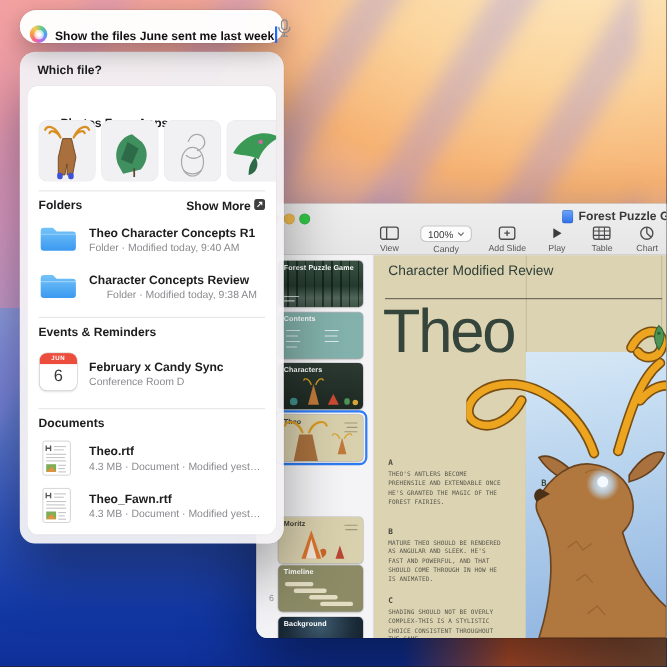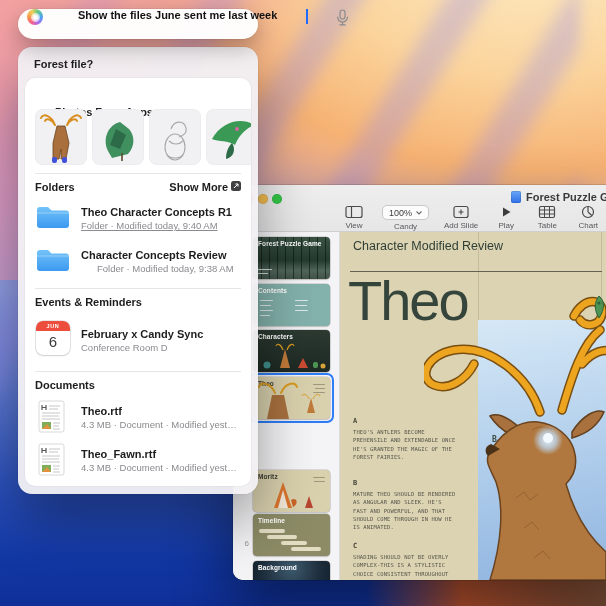--- a/index.html
+++ b/index.html
@@ -51,21 +51,21 @@
   .sl-title{position:absolute;left:8px;top:38px;font-size:56px;font-weight:500;letter-spacing:-2px;color:var(--slide-ink,#35453c);line-height:1.1;}
   .sl-guide-v{position:absolute;top:0;bottom:0;width:1px;background:rgba(95,85,50,.18);}
   .bluebox{position:absolute;left:138px;top:88px;width:128px;bottom:0;background:linear-gradient(170deg,#d6e8f6 0%,#b9d4ee 40%,#8fb4e0 100%);}
   .deer-svg{position:absolute;left:84px;top:48px;}
   .fairy-svg{position:absolute;left:251px;top:62px;}
   .anno-label{position:absolute;left:13px;font-family:"DejaVu Sans Mono",monospace;font-size:7px;font-weight:bold;color:#46463a;}
   .anno-text{position:absolute;left:13px;width:104px;font-family:"DejaVu Sans Mono",monospace;font-size:5.5px;line-height:1.5;color:#55554a;letter-spacing:.1px;}
   .fig-label{position:absolute;left:152px;top:203px;font-family:"DejaVu Sans Mono",monospace;font-size:8px;font-weight:bold;color:#3c4c44;}
 
   
-  .search{position:absolute;left:18px;top:9px;width:240px;height:30px;border-radius:15px;background:rgba(255,255,255,.97);box-shadow:0 8px 22px rgba(0,0,0,.28),0 0 0 .5px rgba(0,0,0,.08);display:flex;align-items:flex-start;padding:0 9px;z-index:30;gap:28px;}
+  .search{position:absolute;left:18px;top:9px;width:240px;height:30px;border-radius:15px;background:rgba(255,255,255,.97);box-shadow:0 8px 22px rgba(0,0,0,.28),0 0 0 .5px rgba(0,0,0,.08);display:flex;align-items:flex-end;padding:0 9px;z-index:30;}
   .siri{width:16px;height:16px;border-radius:50%;background:conic-gradient(from 210deg,#f7608a,#f59a4b,#f3cf57,#63c78a,#4aa3f5,#a66df2,#f7608a);position:relative;flex:none;}
   .siri::after{content:"";position:absolute;inset:3.5px;border-radius:50%;background:radial-gradient(circle,#fff 20%,rgba(255,255,255,.55) 70%,rgba(255,255,255,.1) 100%);}
   .query{margin-left:7px;font-size:11px;font-weight:600;color:#121214;white-space:nowrap;}
   .caret{width:2px;height:15px;background:#1f6bff;margin-left:1px;flex:none;}
   .mic{margin-left:auto;flex:none;}
 
   .panel{position:absolute;left:18px;top:47px;width:240px;height:447px;border-radius:14px;background:rgba(241,239,242,.96);box-shadow:0 26px 55px rgba(0,0,0,.38),0 0 0 .5px rgba(0,0,0,.08);z-index:20;}
   .prompt{position:absolute;left:16px;top:11px;font-size:11px;font-weight:bold;color:#1d1d1f;}
   .card{position:absolute;left:7px;top:31px;width:226px;height:408px;background:#fff;border-radius:10px;overflow:hidden;box-shadow:0 0 0 .5px rgba(0,0,0,.06);}
   .sec-h{position:absolute;left:10px;font-size:11px;font-weight:bold;color:#1d1d1f;}
@@ -287,21 +287,21 @@
       <div class="anno-text" style="top:196px;">THEO'S ANTLERS BECOME PREHENSILE AND EXTENDABLE ONCE HE'S GRANTED THE MAGIC OF THE FOREST FAIRIES.</div>
       <span class="anno-label" style="top:247px;">B</span>
       <div class="anno-text" style="top:258px;">MATURE THEO SHOULD BE RENDERED AS ANGULAR AND SLEEK. HE'S FAST AND POWERFUL, AND THAT SHOULD COME THROUGH IN HOW HE IS ANIMATED.</div>
       <span class="anno-label" style="top:310px;">C</span>
       <div class="anno-text" style="top:321px;">SHADING SHOULD NOT BE OVERLY COMPLEX-THIS IS A STYLISTIC CHOICE CONSISTENT THROUGHOUT THE GAME.</div>
       <span class="fig-label">B</span>
     </div>
   </div>
 
   <div class="panel">
-    <div class="prompt">Forest file?</div>
+    <div class="prompt">Which file?</div>
     <div class="card">
 
       <span class="sec-h" style="top:28px;padding-left:20px;">Photos From Apps</span>
       <div class="pcard" style="left:10px;">
         <svg width="52" height="56" viewBox="0 0 52 56">
           <path d="M20,16 C16,6 8,4 6,9 M20,16 C17,10 11,9 10,12 M32,16 C36,6 44,4 46,9 M32,16 C35,10 41,9 42,12" stroke="#d88f1f" stroke-width="2" fill="none" stroke-linecap="round"></path>
           <path d="M22,17 L30,17 L34,34 L31,50 L26,50 L26,40 L24,50 L18,50 L18,34 Z" fill="#a9703d" stroke="#6b431f" stroke-width="0.8"></path>
           <rect x="17" y="48" width="5" height="6" rx="2" fill="#3f51d8"></rect>
           <rect x="27" y="48" width="5" height="6" rx="2" fill="#3f51d8"></rect>
         </svg>
@@ -350,21 +350,21 @@
                 <linearGradient id="fg1" x1="0" y1="0" x2="0" y2="1">
                   <stop offset="0" stop-color="#74c3f9"></stop>
                   <stop offset="1" stop-color="#3b99f0"></stop>
                 </linearGradient>
               </defs>
             <path d="M2,7 Q2,4 5,4 H13 L16.5,7.5 H31 Q34,7.5 34,10.5 V22 Q34,25 31,25 H5 Q2,25 2,22 Z" fill="url(#fg1)"></path>
             <path d="M2,10 H34" stroke="#fff" stroke-opacity=".35" stroke-width="1"></path>
           </svg>
         </span>
         <span class="row-title" style="top:128px;">Theo Character Concepts R1</span>
-        <span class="row-sub" style="top:142px;text-decoration:underline;">Folder · Modified today, 9:40 AM</span>
+        <span class="row-sub" style="top:142px;">Folder · Modified today, 9:40 AM</span>
       </div>
       <div>
         <span style="position:absolute;left:10px;top:168px;">
           <svg width="36" height="27" viewBox="0 0 36 27">
             <path d="M2,7 Q2,4 5,4 H13 L16.5,7.5 H31 Q34,7.5 34,10.5 V22 Q34,25 31,25 H5 Q2,25 2,22 Z" fill="url(#fg1)"></path>
             <path d="M2,10 H34" stroke="#fff" stroke-opacity=".35" stroke-width="1"></path>
           </svg>
         </span>
         <span class="row-title" style="top:171px;">Character Concepts Review</span>
         <span class="row-sub" style="top:185px;margin-left:16px;">Folder · Modified today, 9:38 AM</span>

